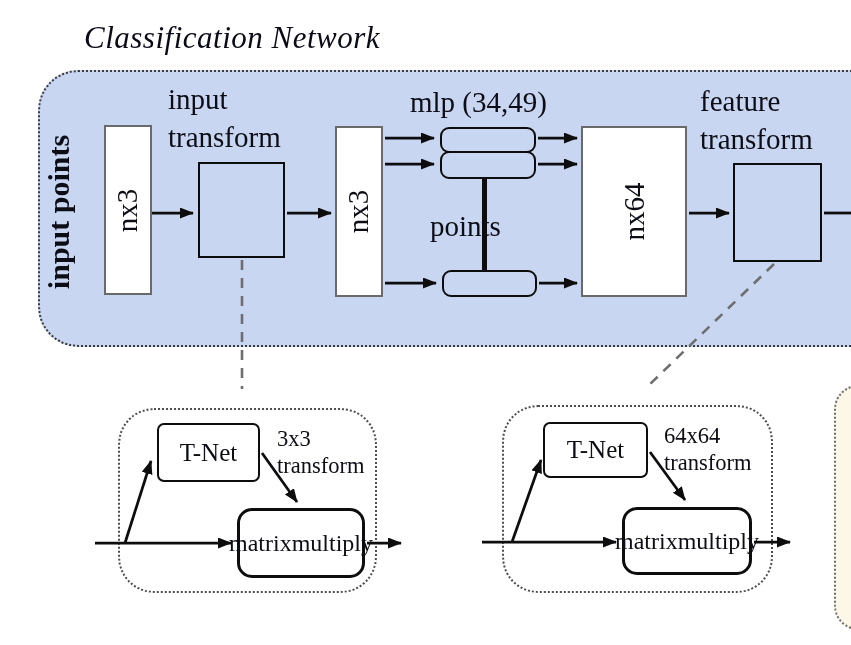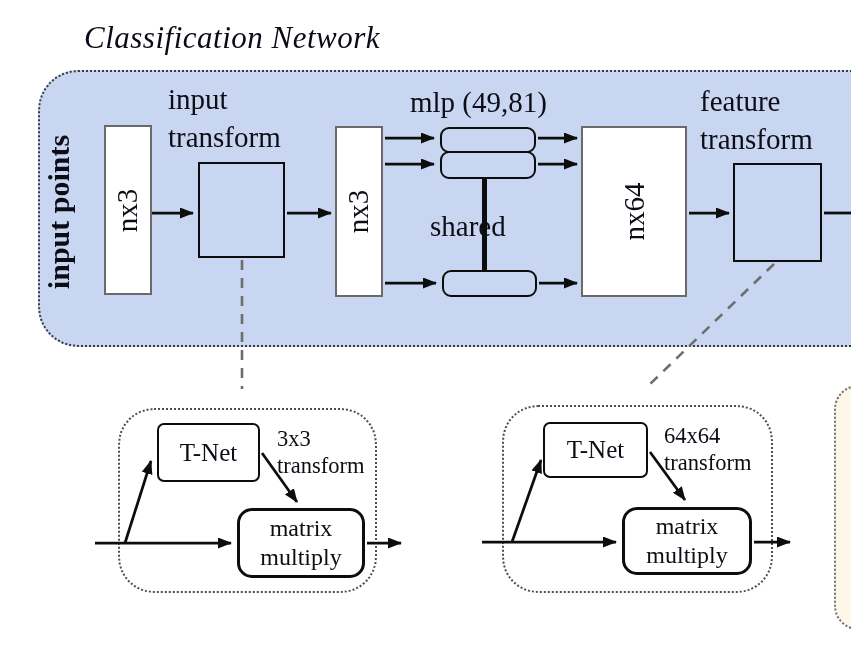--- a/index.html
+++ b/index.html
@@ -55,21 +55,21 @@
   .g2{left:502px;top:405px;width:271px;height:188px;}
   .tnet{
     background:#ffffff;border:2.6px solid #0d0d0d;border-radius:7px;
     display:flex;align-items:center;justify-content:center;
     font-size:25px;box-sizing:border-box;z-index:3;
   }
   .t1{left:157px;top:423px;width:103px;height:59px;}
   .t2{left:543px;top:422px;width:105px;height:56px;}
   .mm{
     background:#ffffff;border:3px solid #0d0d0d;border-radius:15px;
-    display:flex;flex-direction:column;align-items:center;justify-content:center;
+    display:flex;flex-direction:row;align-items:center;justify-content:center;
     font-size:24px;line-height:1.2;box-sizing:border-box;z-index:3;
   }
   .m1{left:237px;top:508px;width:128px;height:70px;}
   .m2{left:622px;top:507px;width:130px;height:68px;}
   .sizelbl{font-size:22.5px;line-height:1.22;z-index:3;white-space:nowrap;}
   .s1{left:277px;top:425px;}
   .s2{left:664px;top:422px;}
   .cream{
     left:834px;top:385px;width:90px;height:245px;border-radius:24px;
     background:#fcf7e6;border:2.4px dotted #707070;box-sizing:border-box;z-index:1;
@@ -99,31 +99,31 @@
     <span>nx64</span>
   </div>
 
   <div class="abs tsq sq1"></div>
   <div class="abs tsq sq2"></div>
 
   <div class="abs lbl lbl-it">
     <div>input</div>
     <div>transform</div>
   </div>
-  <div class="abs lbl lbl-mlp">mlp (49,81)</div>
+  <div class="abs lbl lbl-mlp">mlp (34,49)</div>
   <div class="abs lbl lbl-ft">
     <div>feature</div>
     <div>transform</div>
   </div>
 
   <div class="abs mlprect r1"></div>
   <div class="abs mlprect r2"></div>
   <div class="abs mlprect r3"></div>
   <div class="abs shline"></div>
-  <div class="abs lbl lbl-sh">shared</div>
+  <div class="abs lbl lbl-sh">points</div>
 
   <div class="abs cream"></div>
 
   <div class="abs dotgrp g1"></div>
   <div class="abs tnet t1">T-Net</div>
   <div class="abs sizelbl s1">
     <div>3x3</div>
     <div>transform</div>
   </div>
   <div class="abs mm m1">

